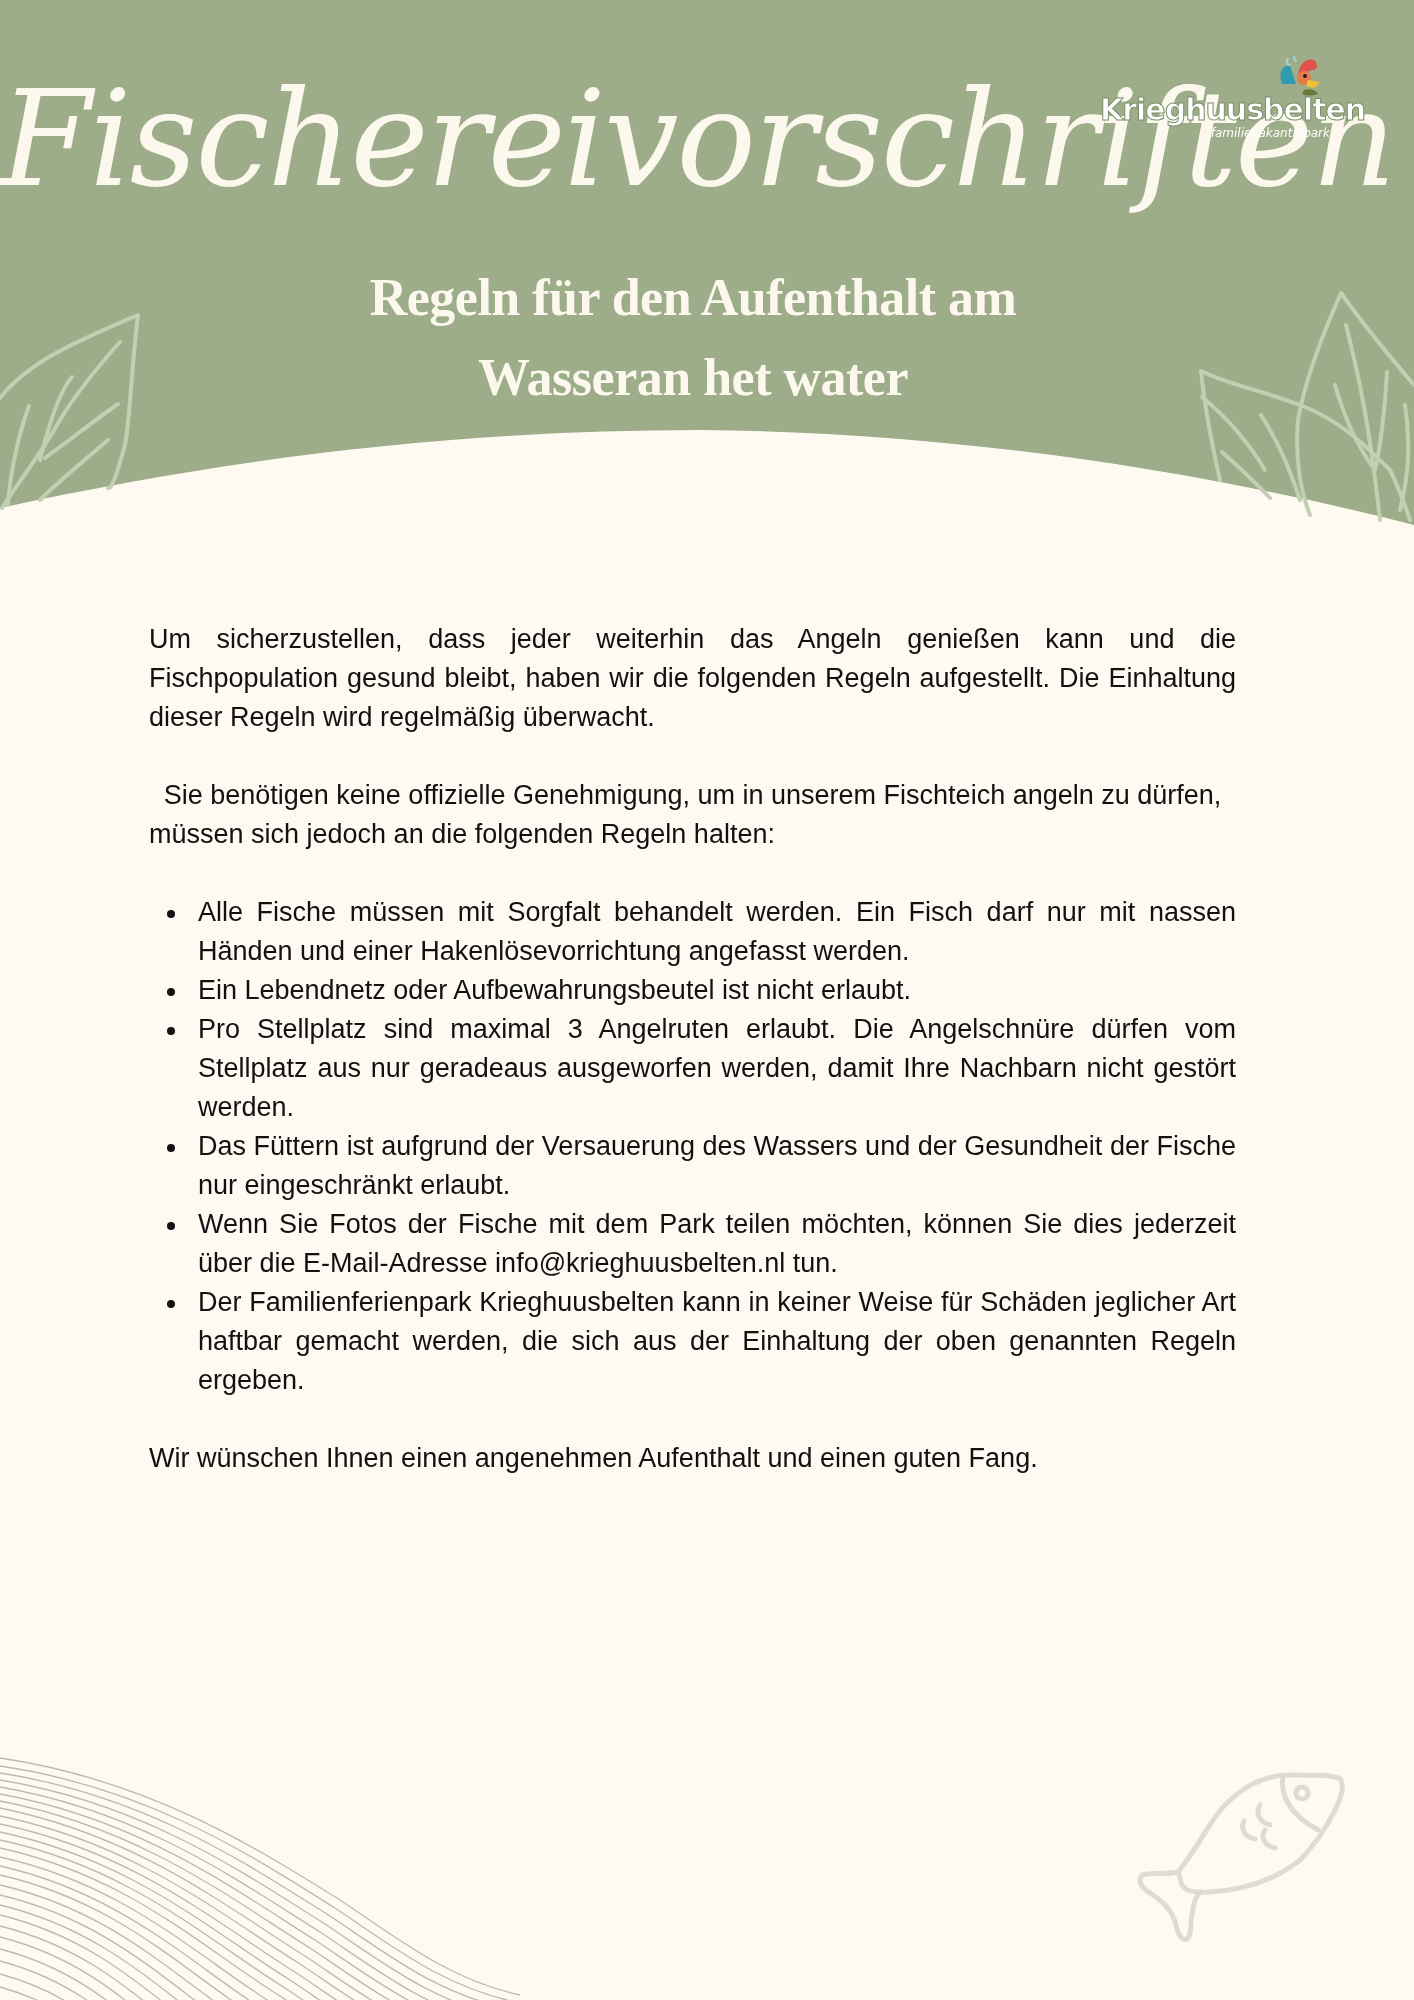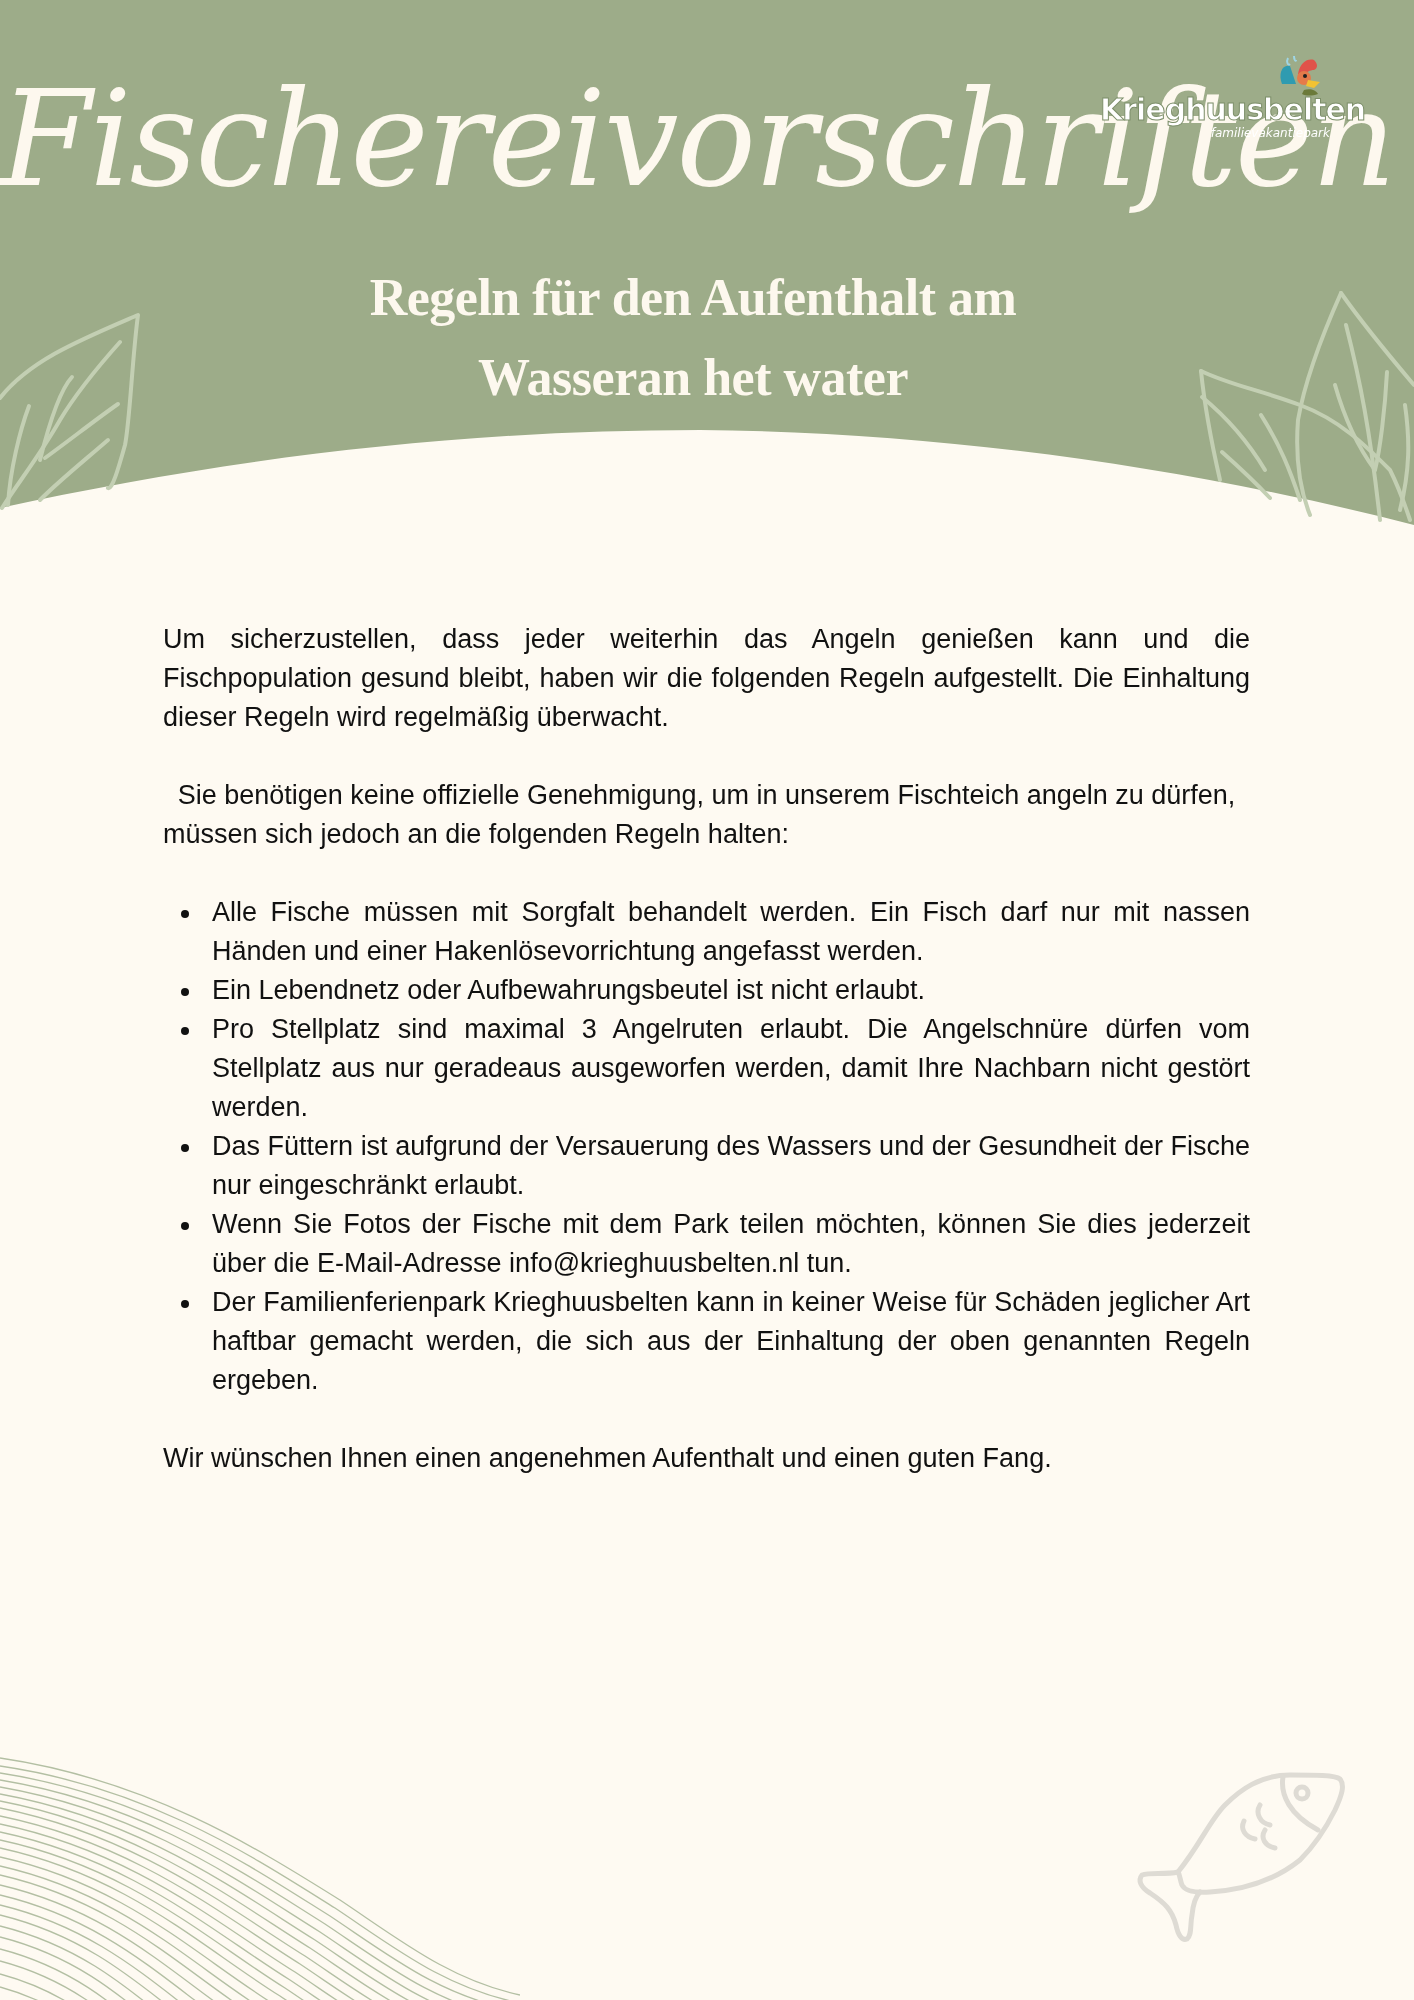--- a/index.html
+++ b/index.html
@@ -19,21 +19,21 @@
   .logo { position:absolute; left:1092px; top:54px; width:240px; height:90px; }
   .logo-name {
     position:absolute; left:8px; top:38px; width:240px; text-align:right;
     font-family:"DejaVu Sans", sans-serif; font-weight:bold; font-size:30px; color:#fff;
     -webkit-text-stroke:1px #7d8f6a; letter-spacing:-1px;
   }
   .logo-sub {
     position:absolute; right:2px; top:72px; font-family:"DejaVu Sans", sans-serif;
     font-size:12px; color:#fff; font-style:italic;
   }
-  .content { position:absolute; left:163px; top:620px; width:1087px; font-size:27px; line-height:39px; color:#111; }
+  .content { position:absolute; left:149px; top:620px; width:1087px; font-size:27px; line-height:39px; color:#111; }
   .content p { margin:0; text-align:justify; }
   .gap { height:39px; }
   .rules { margin:0; padding:0 0 0 49px; list-style:none; }
   .rules li { position:relative; text-align:justify; }
   .rules li::before { content:""; position:absolute; left:-31px; top:17px; width:8px; height:8px; border-radius:50%; background:#111; }
 </style>
 </head>
 <body>
 
 <svg class="header-bg" viewBox="0 0 1414 560" width="1414" height="560">

